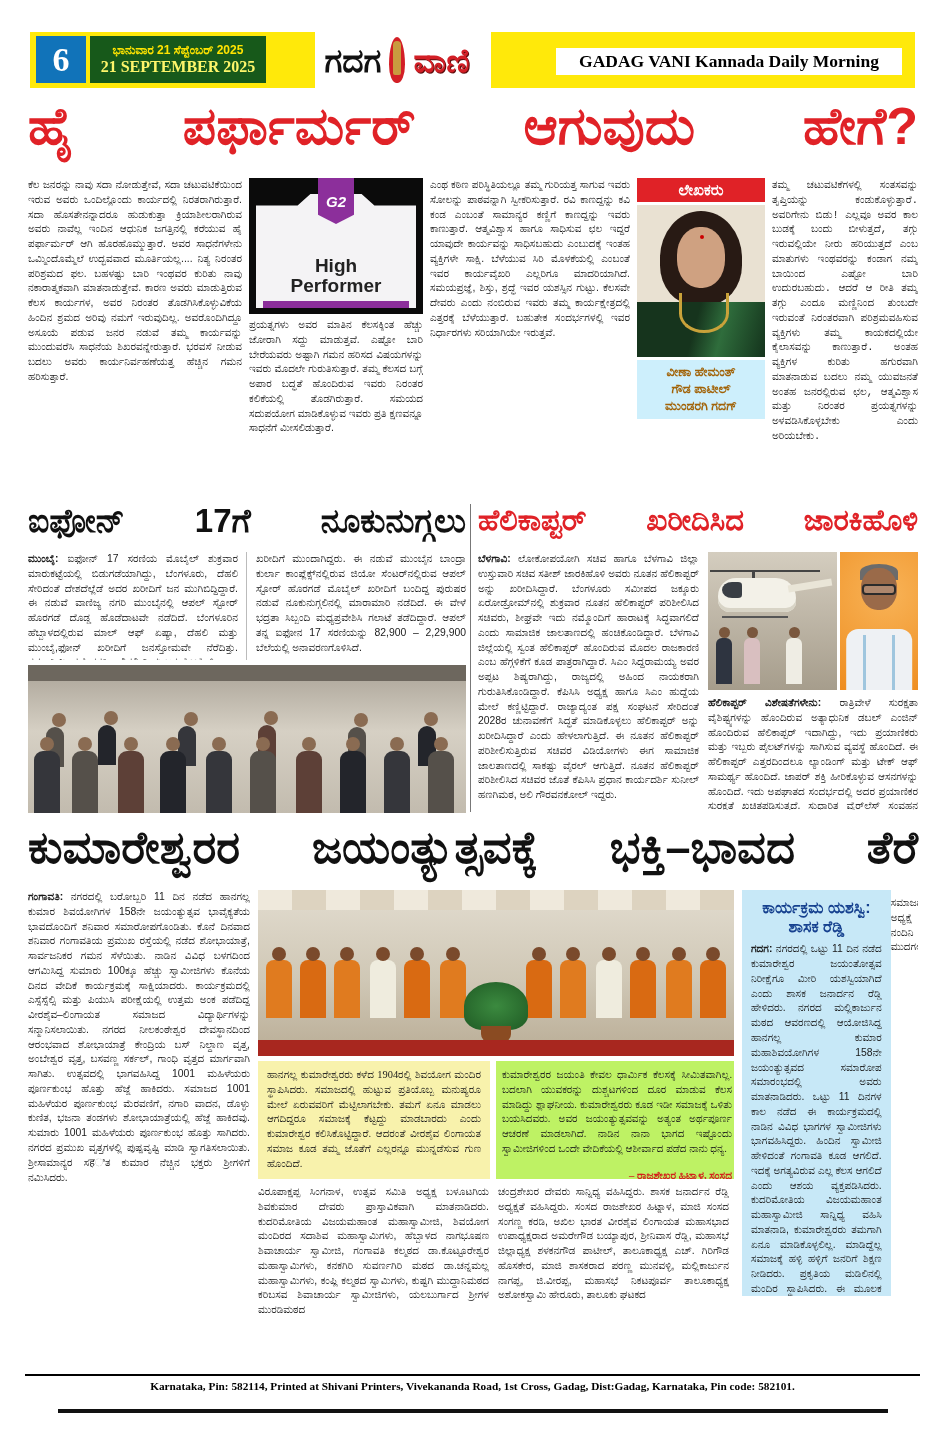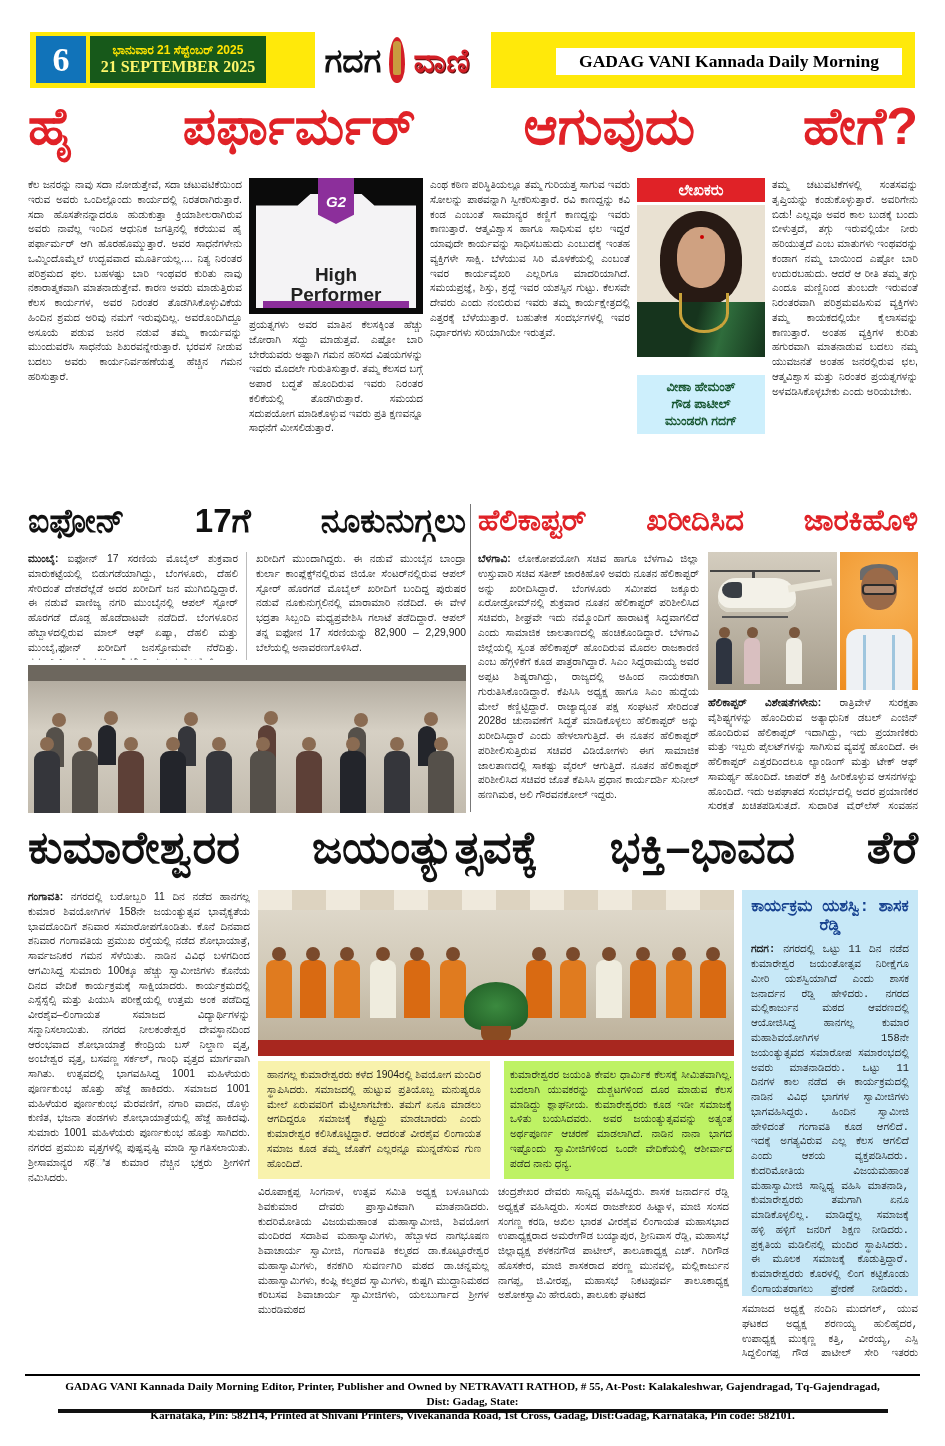--- a/index.html
+++ b/index.html
@@ -29,41 +29,41 @@
               display:flex;align-items:center;justify-content:center;font-family:"Liberation Serif",serif;
               font-size:17.5px;font-weight:bold;color:#000;}
   
   .hl{font-weight:bold;text-align:justify;text-align-last:justify;}
   .hl1{position:absolute;left:28px;top:96px;width:890px;height:74px;font-size:52px;color:#e02227;}
   .hl2{position:absolute;left:28px;top:502px;width:438px;height:46px;font-size:33px;color:#111;}
   .hl3{position:absolute;left:478px;top:504px;width:440px;height:44px;font-size:29px;color:#e02227;}
   .hl4{position:absolute;left:28px;top:822px;width:890px;height:66px;font-size:45px;color:#111;}
   
   .a1{position:absolute;left:28px;top:178px;width:890px;height:318px;display:flex;gap:7px;}
-  .a1 .c1{width:214px;}.a1 .c2{width:174px;}.a1 .c3{width:200px;}.a1 .c4{width:128px;}.a1 .c5{width:146px;}
+  .a1 .c1{width:214px;}.a1 .c2{width:174px;}.a1 .c3{width:200px;}.a1 .c4{width:128px;}.a1 .c5{width:146px;font-family:Liberation Mono, monospace;}
   .badge{height:136px;background:#0b0b0b;position:relative;margin-bottom:4px;}
   .shield{position:absolute;left:7px;right:7px;top:16px;bottom:6px;background:#f4f3f5;
           clip-path:polygon(0 10%,26% 10%,34% 0,66% 0,74% 10%,100% 10%,100% 100%,0 100%);
-          display:flex;flex-direction:column;align-items:center;justify-content:flex-end;padding-bottom:3px;}
+          display:flex;flex-direction:column;align-items:center;justify-content:flex-end;padding-bottom:12px;}
   .shield .t{font-size:19px;font-weight:bold;color:#222;line-height:1.05;}
   .ribbon{position:absolute;left:50%;top:0;transform:translateX(-50%);width:36px;height:46px;background:#8c2f9b;
           clip-path:polygon(0 0,100% 0,100% 80%,50% 100%,0 80%);display:flex;align-items:center;justify-content:center;
           color:#fff;font-weight:bold;font-size:15px;font-style:italic;}
   .basebar{position:absolute;left:7px;right:7px;bottom:0;height:7px;background:#8c2f9b;}
   .authwrap{display:flex;flex-direction:column;height:100%;}
   .auth-toptxt{height:56px;margin-bottom:3px;}
   .auth-label{background:#e02227;color:#fff;font-weight:bold;font-size:15px;text-align:center;padding:3px 0;}
   .auth-photo{height:152px;position:relative;background:#e9e1d2;margin-top:3px;overflow:hidden;}
   .hair{position:absolute;left:18%;top:6px;width:64%;height:62%;background:#281a14;border-radius:50% 50% 42% 42%;}
   .face{position:absolute;left:31%;top:22px;width:38%;height:40%;background:#cfa181;border-radius:46%;}
   .bindi{position:absolute;left:49%;top:30px;width:4px;height:4px;background:#c00;border-radius:50%;}
   .saree{position:absolute;left:0;bottom:0;width:100%;height:36%;background:linear-gradient(105deg,#16341d 45%,#2f6d3c 65%,#14331c);}
   .necklace{position:absolute;left:33%;top:58%;width:34%;height:24%;border:3px solid #c9a23a;border-top:none;border-radius:0 0 50% 50%;}
-  .auth-cap{background:#cdeffc;color:#14532d;font-weight:bold;font-size:12.5px;text-align:center;
-            padding:4px 0;margin-top:18px;line-height:1.35;}
+  .auth-cap{background:#cdeffc;color:#a16207;font-weight:bold;font-size:12.5px;text-align:center;
+            padding:4px 0;margin-top:3px;line-height:1.35;}
   
   .a2{position:absolute;left:28px;top:552px;width:438px;}
   .a2cols{display:flex;gap:8px;height:108px;}
   .a2cols .cc{width:212px;}
   .a2cols .cc+.cc{border-left:1px solid #bbb;padding-left:9px;}
   .crowd{margin-top:5px;height:148px;position:relative;background:linear-gradient(#a9a296,#d6d0c4 45%,#c2bbae);overflow:hidden;}
   .crowd .ceil{position:absolute;top:0;left:0;right:0;height:16px;background:#6d675e;}
   .person{position:absolute;bottom:0;width:26px;height:62px;background:#35363b;border-radius:9px 9px 0 0;}
   .person::before{content:"";position:absolute;top:-14px;left:6px;width:14px;height:14px;border-radius:50%;background:#8a6b52;}
   .person.p2{background:#55504a;}.person.p3{background:#23252b;}.person.p4{background:#5d4037;}
@@ -90,31 +90,31 @@
   .portrait .head{position:absolute;left:50%;top:16px;transform:translateX(-50%);width:36px;height:42px;background:#9a6a49;border-radius:46%;}
   .portrait .phair{position:absolute;left:50%;top:12px;transform:translateX(-50%);width:38px;height:16px;background:#6b6b6b;border-radius:50% 50% 0 0;}
   .portrait .glasses{position:absolute;left:50%;top:32px;transform:translateX(-50%);width:30px;height:7px;border:2px solid #2b2b2b;border-radius:4px;background:rgba(255,255,255,.2);}
   .portrait .shirt{position:absolute;left:50%;bottom:0;transform:translateX(-50%);width:84%;height:44%;background:#eef1f4;border-radius:12px 12px 0 0;}
   .portrait .lanyard{position:absolute;left:50%;bottom:0;transform:translateX(-50%);width:26px;height:40%;border-left:3px solid #9fc6de;border-right:3px solid #9fc6de;}
   .features{margin-top:6px;height:114px;}
   
   .a4{position:absolute;left:28px;top:890px;width:890px;height:480px;display:flex;gap:8px;}
   .a4 .colL{width:222px;height:480px;}
   .a4 .colM{width:476px;display:flex;flex-direction:column;}
-  .a4 .colR{width:176px;display:flex;flex-direction:column;font-family:Liberation Mono, monospace;}
+  .a4 .colR{width:176px;display:flex;flex-direction:row;}
   .stage{height:166px;position:relative;background:linear-gradient(#e2dccf,#cfc7b5 55%,#b9ac95);overflow:hidden;}
   .stage .tent{position:absolute;top:0;left:0;right:0;height:20px;background:repeating-linear-gradient(90deg,#efe9dc 0 34px,#ddd3c0 34px 68px);}
   .monk{position:absolute;bottom:38px;width:26px;height:58px;background:#e07b1f;border-radius:8px 8px 0 0;}
   .monk::before{content:"";position:absolute;top:-13px;left:6px;width:14px;height:14px;border-radius:50%;background:#7a4a2c;}
   .monk.w{background:#efecde;}
   .monk.m2{background:#d96a12;}
   .stage .plant{position:absolute;left:50%;bottom:26px;transform:translateX(-50%);width:64px;height:48px;background:radial-gradient(ellipse at center,#3b8a3f,#1f5a24);border-radius:50% 50% 30% 30%;}
   .stage .pot{position:absolute;left:50%;bottom:14px;transform:translateX(-50%);width:30px;height:16px;background:#8a4b22;border-radius:0 0 8px 8px;}
   .stage .carpet{position:absolute;bottom:0;left:0;right:0;height:16px;background:#a8271f;}
-  .quoterow{display:flex;gap:14px;margin-top:5px;height:118px;}
+  .quoterow{display:flex;gap:6px;margin-top:5px;height:118px;font-family:Liberation Serif, serif;}
   .qbox{width:232px;padding:7px 9px;box-sizing:border-box;}
   .qyellow{background:#f8f2ac;}
   .qwhite{background:#bef264;flex:1;padding:7px 2px 7px 6px;}
   .qattr{text-align:right;color:#d3201c;font-weight:bold;font-size:10.6px;margin-top:11px;}
   .midcols{display:flex;gap:9px;margin-top:6px;height:178px;}
   .midcols .mc{width:231px;}
   .bluebox{background:#c7e8f7;padding:8px 9px;box-sizing:border-box;height:406px;overflow:hidden;}
   .bluebox h3{margin:0 0 6px 0;font-size:16px;line-height:1.2;color:#16418f;text-align:center;font-weight:bold;}
   .colR .below{margin-top:6px;height:62px;}
   
@@ -303,18 +303,17 @@
           <p><b class="runin">ಗದಗ:</b>
              <span>ನಗರದಲ್ಲಿ ಒಟ್ಟು 11 ದಿನ ನಡೆದ ಕುಮಾರೇಶ್ವರ ಜಯಂತೋತ್ಸವ ನಿರೀಕ್ಷೆಗೂ ಮೀರಿ ಯಶಸ್ವಿಯಾಗಿದೆ ಎಂದು ಶಾಸಕ ಜನಾರ್ದನ ರೆಡ್ಡಿ ಹೇಳಿದರು. ನಗರದ ಮಲ್ಲಿಕಾರ್ಜುನ ಮಠದ ಆವರಣದಲ್ಲಿ ಆಯೋಜಿಸಿದ್ದ ಹಾನಗಲ್ಲ ಕುಮಾರ ಮಹಾಶಿವಯೋಗಿಗಳ 158ನೇ ಜಯಂತ್ಯುತ್ಸವದ ಸಮಾರೋಪ ಸಮಾರಂಭದಲ್ಲಿ ಅವರು ಮಾತನಾಡಿದರು. ಒಟ್ಟು 11 ದಿನಗಳ ಕಾಲ ನಡೆದ ಈ ಕಾರ್ಯಕ್ರಮದಲ್ಲಿ ನಾಡಿನ ವಿವಿಧ ಭಾಗಗಳ ಸ್ವಾಮೀಜಿಗಳು ಭಾಗವಹಿಸಿದ್ದರು. ಹಿಂದಿನ ಸ್ವಾಮೀಜಿ ಹೇಳಿದಂತೆ ಗಂಗಾವತಿ ಕೂಡ ಆಗಲಿದೆ. ಇದಕ್ಕೆ ಅಗತ್ಯವಿರುವ ಎಲ್ಲ ಕೆಲಸ ಆಗಲಿದೆ ಎಂದು ಆಶಯ ವ್ಯಕ್ತಪಡಿಸಿದರು. ಕುದರಿಮೋತಿಯ ವಿಜಯಮಹಾಂತ ಮಹಾಸ್ವಾಮೀಜಿ ಸಾನ್ನಿಧ್ಯ ವಹಿಸಿ ಮಾತನಾಡಿ, ಕುಮಾರೇಶ್ವರರು ತಮಗಾಗಿ ಏನೂ ಮಾಡಿಕೊಳ್ಳಲಿಲ್ಲ. ಮಾಡಿದ್ದೆಲ್ಲ ಸಮಾಜಕ್ಕೆ ಹಳ್ಳಿ ಹಳ್ಳಿಗೆ ಜನರಿಗೆ ಶಿಕ್ಷಣ ನೀಡಿದರು. ಪ್ರಕೃತಿಯ ಮಡಿಲಿನಲ್ಲಿ ಮಂದಿರ ಸ್ಥಾಪಿಸಿದರು. ಈ ಮೂಲಕ ಸಮಾಜಕ್ಕೆ ಕೊಡುತ್ತಿದ್ದಾರೆ. ಕುಮಾರೇಶ್ವರರು ಕೊರಳಲ್ಲಿ ಲಿಂಗ ಕಟ್ಟಿಕೊಂಡು ಲಿಂಗಾಯತರಾಗಲು ಪ್ರೇರಣೆ ನೀಡಿದರು. ಹಾಗೂ ತೀಕ್ಷ್ಣಮತಿಗಳಾಗಿದ್ದರು ಎಂದು ತಿಳಿಸಿದರು.</span></p>
         </div>
       </div>
       <div class="below txt">ಸಮಾಜದ ಅಧ್ಯಕ್ಷೆ ನಂದಿನಿ ಮುದಗಲ್, ಯುವ ಘಟಕದ ಅಧ್ಯಕ್ಷ ಶರಣಯ್ಯ ಹುಲಿಹೈದರ, ಉಪಾಧ್ಯಕ್ಷ ಮುಕ್ಕಣ್ಣ ಕತ್ತಿ, ವೀರಯ್ಯ, ಎಸ್ಪಿ ಸಿದ್ದಲಿಂಗಪ್ಪ ಗೌಡ ಪಾಟೀಲ್ ಸೇರಿ ಇತರರು ಇದ್ದರು. ಹಿರೇಮಠ ನಿರ್ವಹಿಸಿದರು.</div>
     </div>
   </div>
 
   <div class="f-rule1"></div>
   <div class="f-text">
-    <div>GADAG VANI Kannada Daily Morning Editor, Printer, Publisher and Owned by NETRAVATI RATHOD, # 55, At-Post: Kalakaleshwar, Gajendragad, Tq-Gajendragad, Dist: Gadag, State:</div>
     <div>Karnataka, Pin: 582114, Printed at Shivani Printers, Vivekananda Road, 1st Cross, Gadag, Dist:Gadag, Karnataka, Pin code: 582101.</div>
   </div>
   <div class="f-rule2"></div>
 
 </div>
 
 </body></html>

